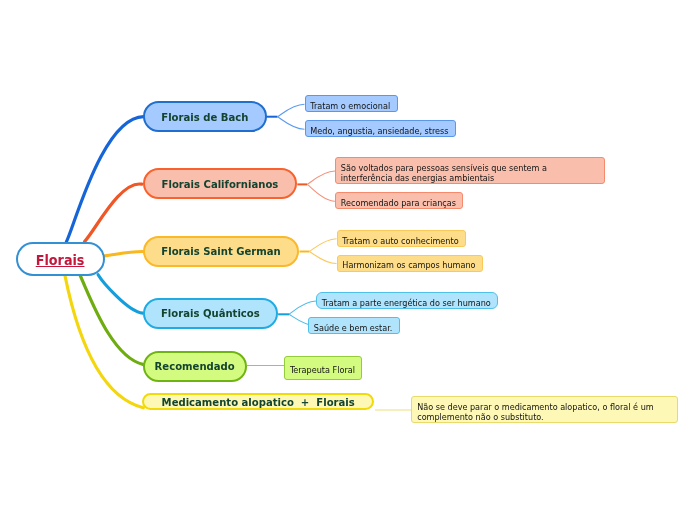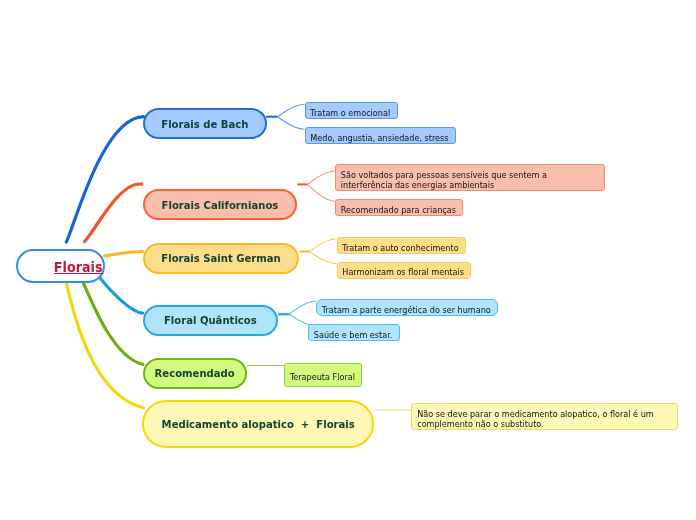--- a/index.html
+++ b/index.html
@@ -1,21 +1,21 @@
 <!DOCTYPE html>
 <html><head>
 <meta charset="utf-8">
 <title>Mind Map</title>
 <style>
   html,body{margin:0;padding:0;}
   body{width:696px;height:520px;background:#ffffff;font-family:"DejaVu Sans",sans-serif;font-stretch:condensed;overflow:hidden;}
   #map{position:relative;width:696px;height:520px;}
   svg.links{position:absolute;left:0;top:0;width:696px;height:520px;pointer-events:none;}
-  .node{position:absolute;box-sizing:border-box;display:flex;align-items:center;justify-content:center;white-space:pre;z-index:2;margin-top:7px;}
-  .root{border:2.4px solid #3390d4;border-radius:999px;background:#ffffff;justify-content:flex-end;}
+  .node{position:absolute;box-sizing:border-box;display:flex;align-items:center;justify-content:center;white-space:pre;z-index:2;}
+  .root{border:2.4px solid #3390d4;border-radius:999px;background:#ffffff;}
   .root .lbl{color:#c3173c;font-weight:bold;font-size:14.2px;text-decoration:underline;text-underline-offset:1px;text-decoration-thickness:1px;position:relative;top:1.4px;}
   .branch{border-width:2.2px;border-style:solid;border-radius:999px;}
   .branch .lbl{font-weight:bold;font-size:11.2px;color:#14432f;line-height:12px;position:relative;top:1px;}
   .leaf{border-width:1px;border-style:solid;border-radius:3px;justify-content:flex-start;padding:0 6.4px 0 4.8px;}
   .leaf .lbl{font-size:9px;color:#141414;line-height:10.4px;position:relative;top:2.6px;}
 </style>
 </head>
 <body>
 
 <div id="map">
@@ -39,29 +39,29 @@
       <path d="M 79.8 274.8 C 89.5 295.3 111.1 357.0 143.0 364.4" fill="none" stroke="#6eac10" stroke-width="3.2" stroke-linecap="round"></path>
       <path d="M 247 365.5 L 284.1 365.5" fill="none" stroke="#9ccb4b" stroke-width="1"></path>
       <path d="M 64.9 275.3 C 83.2 365.5 112.0 399.9 143.3 407.8" fill="none" stroke="#f3d60c" stroke-width="3.2" stroke-linecap="round"></path>
       <path d="M 375 410 L 411.4 410" fill="none" stroke="#eedd79" stroke-width="1"></path>
     </svg>
   <div id="nodes">
       <div class="node root" style="left: 15.6px; top: 241.5px; width: 89px; height: 34.3px; border-color: rgb(51, 144, 212); background: rgb(255, 255, 255);"><span class="lbl" style="color: rgb(195, 23, 60);">Florais</span></div>
       <div class="node branch" style="left: 142.8px; top: 101.3px; width: 124.1px; height: 30.7px; background: rgb(165, 202, 255); border-color: rgb(31, 111, 208);"><span class="lbl" style="color: rgb(20, 67, 47);">Florais de Bach</span></div>
       <div class="node leaf" style="left: 304.5px; top: 95.05px; height: 17px; background: rgb(165, 202, 255); border-color: rgb(90, 151, 232);"><span class="lbl">Tratam o emocional</span></div>
       <div class="node leaf" style="left: 304.5px; top: 120.05px; height: 17px; background: rgb(165, 202, 255); border-color: rgb(90, 151, 232);"><span class="lbl">Medo, angustia, ansiedade, stress</span></div>
-      <div class="node branch" style="left: 142.6px; top: 182px; width: 154.7px; height: 31px; background: rgb(249, 191, 172); border-color: rgb(249, 98, 46);"><span class="lbl" style="color: rgb(20, 67, 47);">Florais Californianos</span></div>
+      <div class="node branch" style="left: 142.6px; top: 168px; width: 154.7px; height: 31px; background: rgb(249, 191, 172); border-color: rgb(249, 98, 46);"><span class="lbl" style="color: rgb(20, 67, 47);">Florais Californianos</span></div>
       <div class="node leaf" style="left: 335px; top: 157.1px; height: 26.8px; background: rgb(249, 191, 172); border-color: rgb(245, 138, 108); width: 270px;"><span class="lbl">São voltados para pessoas sensíveis que sentem a
 interferência das energias ambientais</span></div>
       <div class="node leaf" style="left: 335px; top: 192.3px; height: 17px; background: rgb(249, 191, 172); border-color: rgb(245, 138, 108);"><span class="lbl">Recomendado para crianças</span></div>
       <div class="node branch" style="left: 142.6px; top: 235.9px; width: 156.9px; height: 30.7px; background: rgb(253, 221, 138); border-color: rgb(251, 184, 41);"><span class="lbl" style="color: rgb(20, 67, 47);">Florais Saint German</span></div>
       <div class="node leaf" style="left: 336.5px; top: 229.8px; height: 17px; background: rgb(253, 221, 138); border-color: rgb(251, 200, 90);"><span class="lbl">Tratam o auto conhecimento</span></div>
-      <div class="node leaf" style="left: 336.5px; top: 254.6px; height: 17px; background: rgb(253, 221, 138); border-color: rgb(251, 200, 90);"><span class="lbl">Harmonizam os floral mentais</span></div>
-      <div class="node branch" style="left: 142.6px; top: 297.7px; width: 135.5px; height: 31px; background: rgb(176, 228, 252); border-color: rgb(34, 171, 227);"><span class="lbl" style="color: rgb(20, 67, 47);">Floral Quânticos</span></div>
+      <div class="node leaf" style="left: 336.5px; top: 254.6px; height: 17px; background: rgb(253, 221, 138); border-color: rgb(251, 200, 90);"><span class="lbl">Harmonizam os campos humano</span></div>
+      <div class="node branch" style="left: 142.6px; top: 297.7px; width: 135.5px; height: 31px; background: rgb(176, 228, 252); border-color: rgb(34, 171, 227);"><span class="lbl" style="color: rgb(20, 67, 47);">Florais Quânticos</span></div>
       <div class="node leaf" style="left: 316px; top: 292.1px; height: 17px; background: rgb(176, 228, 252); border-color: rgb(79, 192, 234); border-radius: 6px;"><span class="lbl">Tratam a parte energética do ser humano</span></div>
       <div class="node leaf" style="left: 308px; top: 316.9px; height: 17px; background: rgb(176, 228, 252); border-color: rgb(79, 192, 234);"><span class="lbl">Saúde e bem estar.</span></div>
       <div class="node branch" style="left: 142.6px; top: 350.7px; width: 104.1px; height: 31px; background: rgb(211, 251, 128); border-color: rgb(112, 180, 19);"><span class="lbl" style="color: rgb(20, 67, 47);">Recomendado</span></div>
       <div class="node leaf" style="left: 284.1px; top: 356.1px; height: 24px; background: rgb(211, 251, 128); border-color: rgb(148, 204, 60);"><span class="lbl">Terapeuta Floral</span></div>
-      <div class="node branch" style="left: 142.4px; top: 393.1px; width: 231.6px; height: 48px; background: rgb(253, 248, 182); border-color: rgb(242, 217, 8);"><span class="lbl" style="color: rgb(20, 67, 47);">Medicamento alopatico  +  Florais</span></div>
+      <div class="node branch" style="left: 142.4px; top: 393.1px; width: 231.6px; height: 17px; background: rgb(253, 248, 182); border-color: rgb(242, 217, 8);"><span class="lbl" style="color: rgb(20, 67, 47);">Medicamento alopatico  +  Florais</span></div>
       <div class="node leaf" style="left: 411.4px; top: 396.1px; height: 27px; background: rgb(253, 248, 182); border-color: rgb(234, 217, 107); width: 267px;"><span class="lbl">Não se deve parar o medicamento alopatico, o floral é um
 complemento não o substituto.</span></div>
     </div>
 </div>
 
 </body></html>

